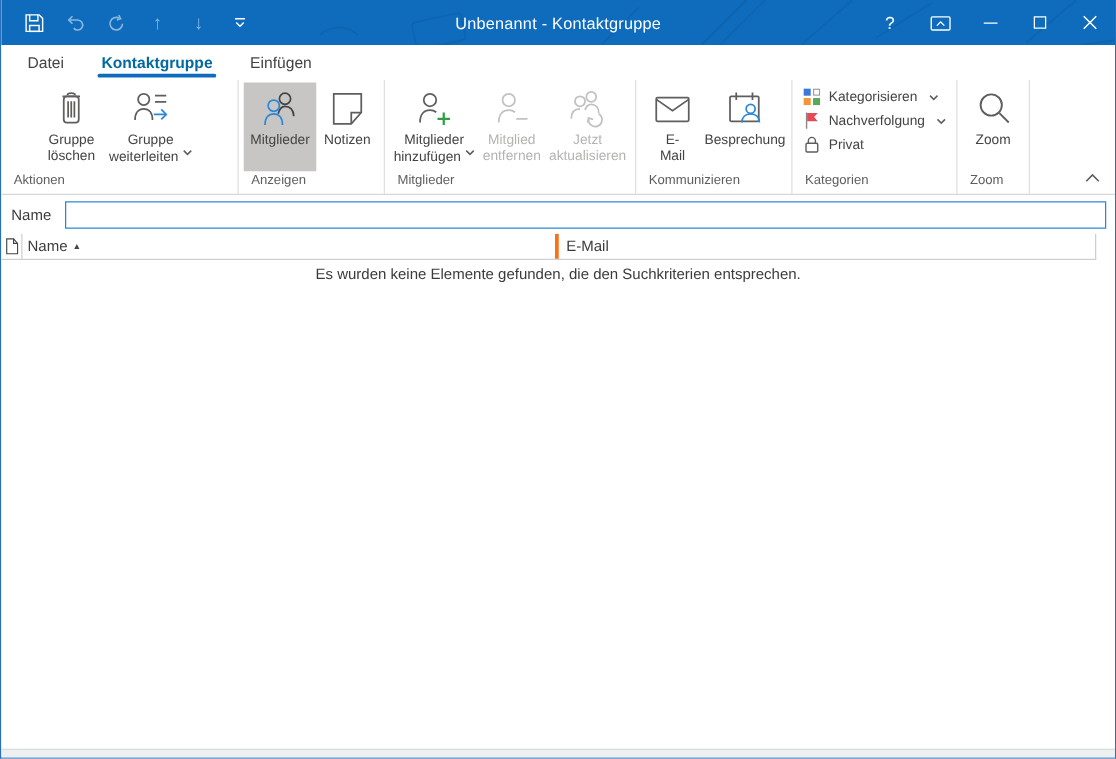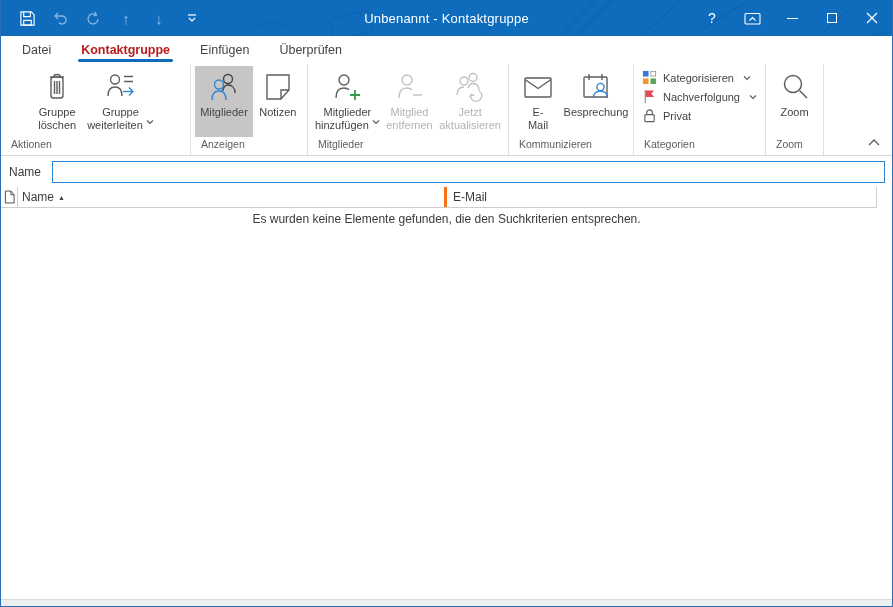--- a/index.html
+++ b/index.html
@@ -18,21 +18,21 @@
   .qat-dim{opacity:.5;}
   .qat-arrow{font-size:15px;color:#fff;opacity:.5;line-height:1;}
   .win-title{position:absolute;left:0;right:0;text-align:center;font-size:13px;letter-spacing:.2px;z-index:1;}
   .winctrls{margin-left:auto;display:flex;z-index:2;height:36px;}
   .winctrl{width:40px;height:36px;display:flex;align-items:center;justify-content:center;font-size:14px;color:#fff;}
   .max-box{width:10px;height:10px;border:1px solid #fff;}
   .min-line{width:11px;height:1px;background:#fff;}
   
   .tabrow{height:28px;background:#fff;display:flex;align-items:flex-end;padding-left:6px;flex:0 0 auto;}
   .tab{padding:6px 15px 7px;font-size:12.5px;color:#444;position:relative;white-space:nowrap;}
-  .tab.active{font-weight:700;color:#b91c1c;}
+  .tab.active{font-weight:700;color:#0369a1;}
   .tab.active::after{content:"";position:absolute;left:12px;right:12px;bottom:2px;height:3px;background:#0f6cbd;border-radius:2px;}
   
   .ribbon{height:92px;display:flex;border-bottom:1px solid #d8d8d8;background:#fff;flex:0 0 auto;position:relative;}
   .rgroup{display:flex;flex-direction:column;border-right:1px solid #e1dfdd;}
   .rbuttons{flex:1;display:flex;align-items:stretch;justify-content:center;padding:2px 4px 0;}
   .rlabel{font-size:10.5px;color:#605e5c;padding:1px 10px 5px;white-space:nowrap;}
   .bigbtn{display:flex;flex-direction:column;align-items:center;justify-content:flex-start;padding:5px 5px 2px;min-width:50px;font-size:11px;color:#444;line-height:1.2;text-align:center;white-space:nowrap;}
   .bigbtn svg{margin-bottom:3px;flex:0 0 auto;}
   .bigbtn.selected{background:#c8c6c4;}
   .bigbtn.disabled{color:#b5b3b1;}
@@ -127,21 +127,20 @@
             <path d="M1 1l10 10M11 1L1 11"></path>
           </svg>
       </span>
     </div>
   </div>
 
   <div class="tabrow">
     <span class="tab">Datei</span>
     <span class="tab active">Kontaktgruppe</span>
     <span class="tab">Einfügen</span>
-    <span class="tab">Überprüfen</span>
   </div>
 
   <div class="ribbon">
 
     <div class="rgroup" style="width:190px;">
       <div class="rbuttons">
         <div class="bigbtn">
           <svg width="32" height="32" viewBox="0 0 32 32" fill="none" stroke="#605e5c" stroke-width="1.4">
             <path d="M13 5c0-2 6-2 6 0"></path>
               <path d="M9 6h14"></path>

